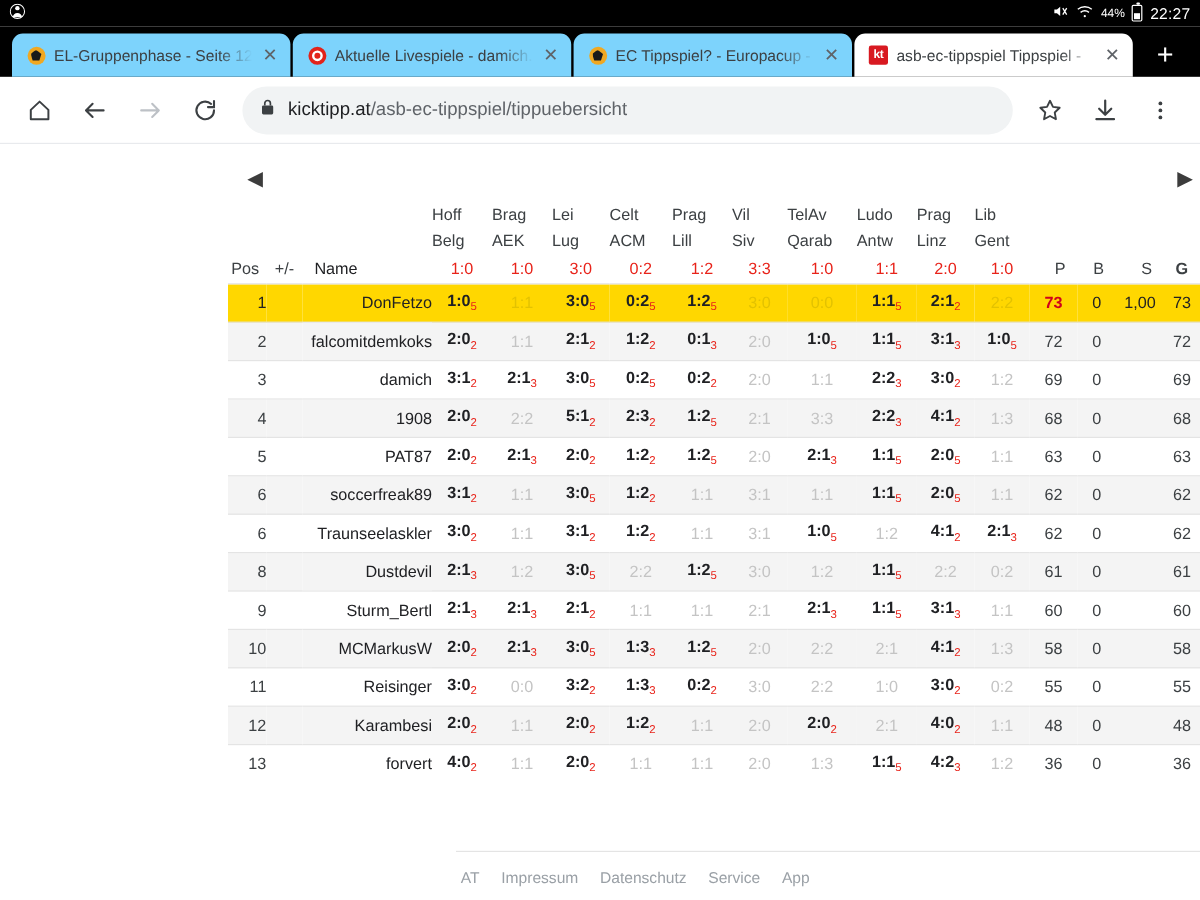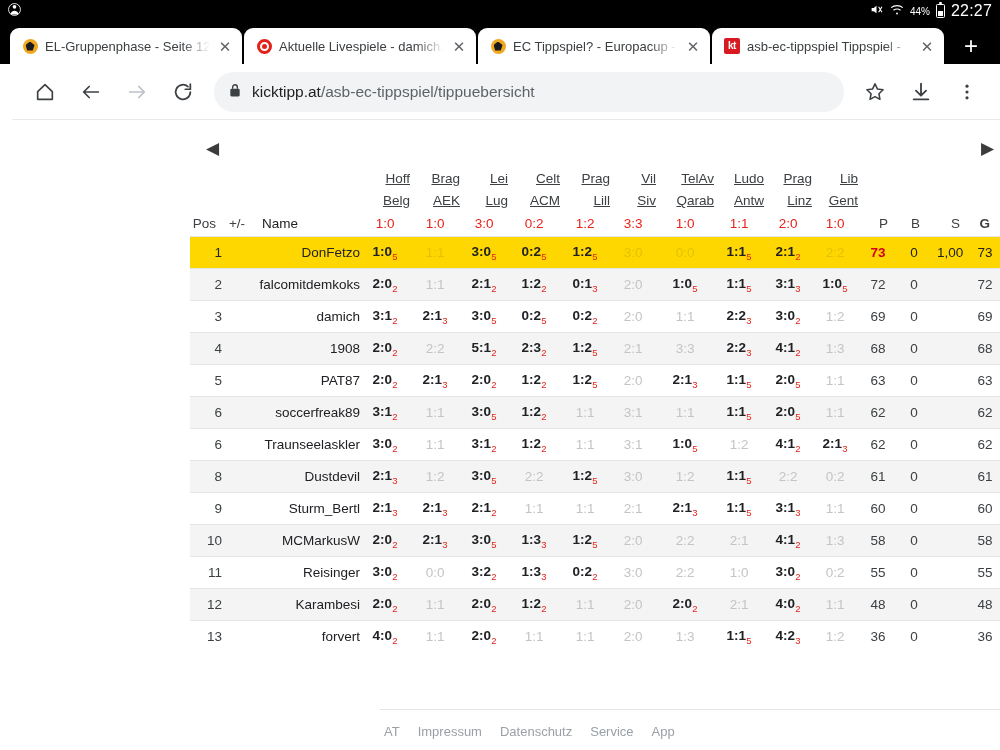--- a/index.html
+++ b/index.html
@@ -17,21 +17,21 @@
     background: #000000;
     color: #ffffff;
     display: flex;
     align-items: center;
     padding: 0 8px;
     font-size: 12.5px;
   }
   #statusbar .left { display: flex; align-items: center; gap: 6px; }
   #statusbar .right { margin-left: auto; display: flex; align-items: center; gap: 6px; }
   .sb-ico { display: inline-block; line-height: 1; }
-  .clock { font-size: 16px; letter-spacing: .2px; }
+  .clock { font-size: 13px; letter-spacing: .2px; }
   .batt-pct { font-size: 10px; }
   .batt-shell {
     width: 9px; height: 14px; border: 1.5px solid #fff; border-radius: 1.5px;
     position: relative; display: inline-block;
   }
   .batt-shell:before {
     content: ""; position: absolute; top: -3px; left: 2.2px;
     width: 3.2px; height: 2px; background: #fff; border-radius: 1px;
   }
   .batt-shell:after {
@@ -43,21 +43,21 @@
   #tabstrip {
     height: 42px;
     background: #000000;
     display: flex;
     align-items: flex-end;
     padding-left: 10px;
     position: relative;
   }
   .tab {
     height: 36px;
-    background: #ffffff;
+    background: #7dd3fc;
     border-radius: 9px 9px 0 0;
     display: flex;
     align-items: center;
     gap: 7px;
     padding: 0 9px 0 12px;
     width: 232px;
     min-width: 0;
     margin-right: 2px;
     position: relative;
   }
@@ -110,21 +110,20 @@
 
   
   #toolbar {
     height: 56px;
     background: #ffffff;
     display: flex;
     align-items: center;
     gap: 0;
     padding: 0 10px;
     border-bottom: 1px solid #e8eaed;
-    margin-left: 12px;
   }
   .tb-btn {
     width: 46px; height: 46px;
     display: flex; align-items: center; justify-content: center;
     color: #3c4043;
     flex: 0 0 auto;
   }
   .tb-btn.dim { color: #bdc1c6; }
   .tb-btn svg { display: block; }
   #omnibox {
@@ -173,27 +172,26 @@
   .arrow {
     color: #3c3c3c;
     font-size: 17px;
     line-height: 1;
   }
   .arrow.left { text-align: left; padding-left: 16px; }
   .arrow.right { text-align: right; padding-right: 6px; }
 
   
   .hdr-team {
-    text-align: right;
+    text-align: left;
     font-size: 13.5px;
     color: #3c4043;
     height: 22px;
     line-height: 22px;
     white-space: nowrap;
-    text-decoration: underline;
   }
   .hdr-result {
     text-align: center;
     font-size: 13.5px;
     color: #e8231a;
     height: 24px;
     line-height: 24px;
   }
   .hdr-label {
     font-size: 13.5px;

